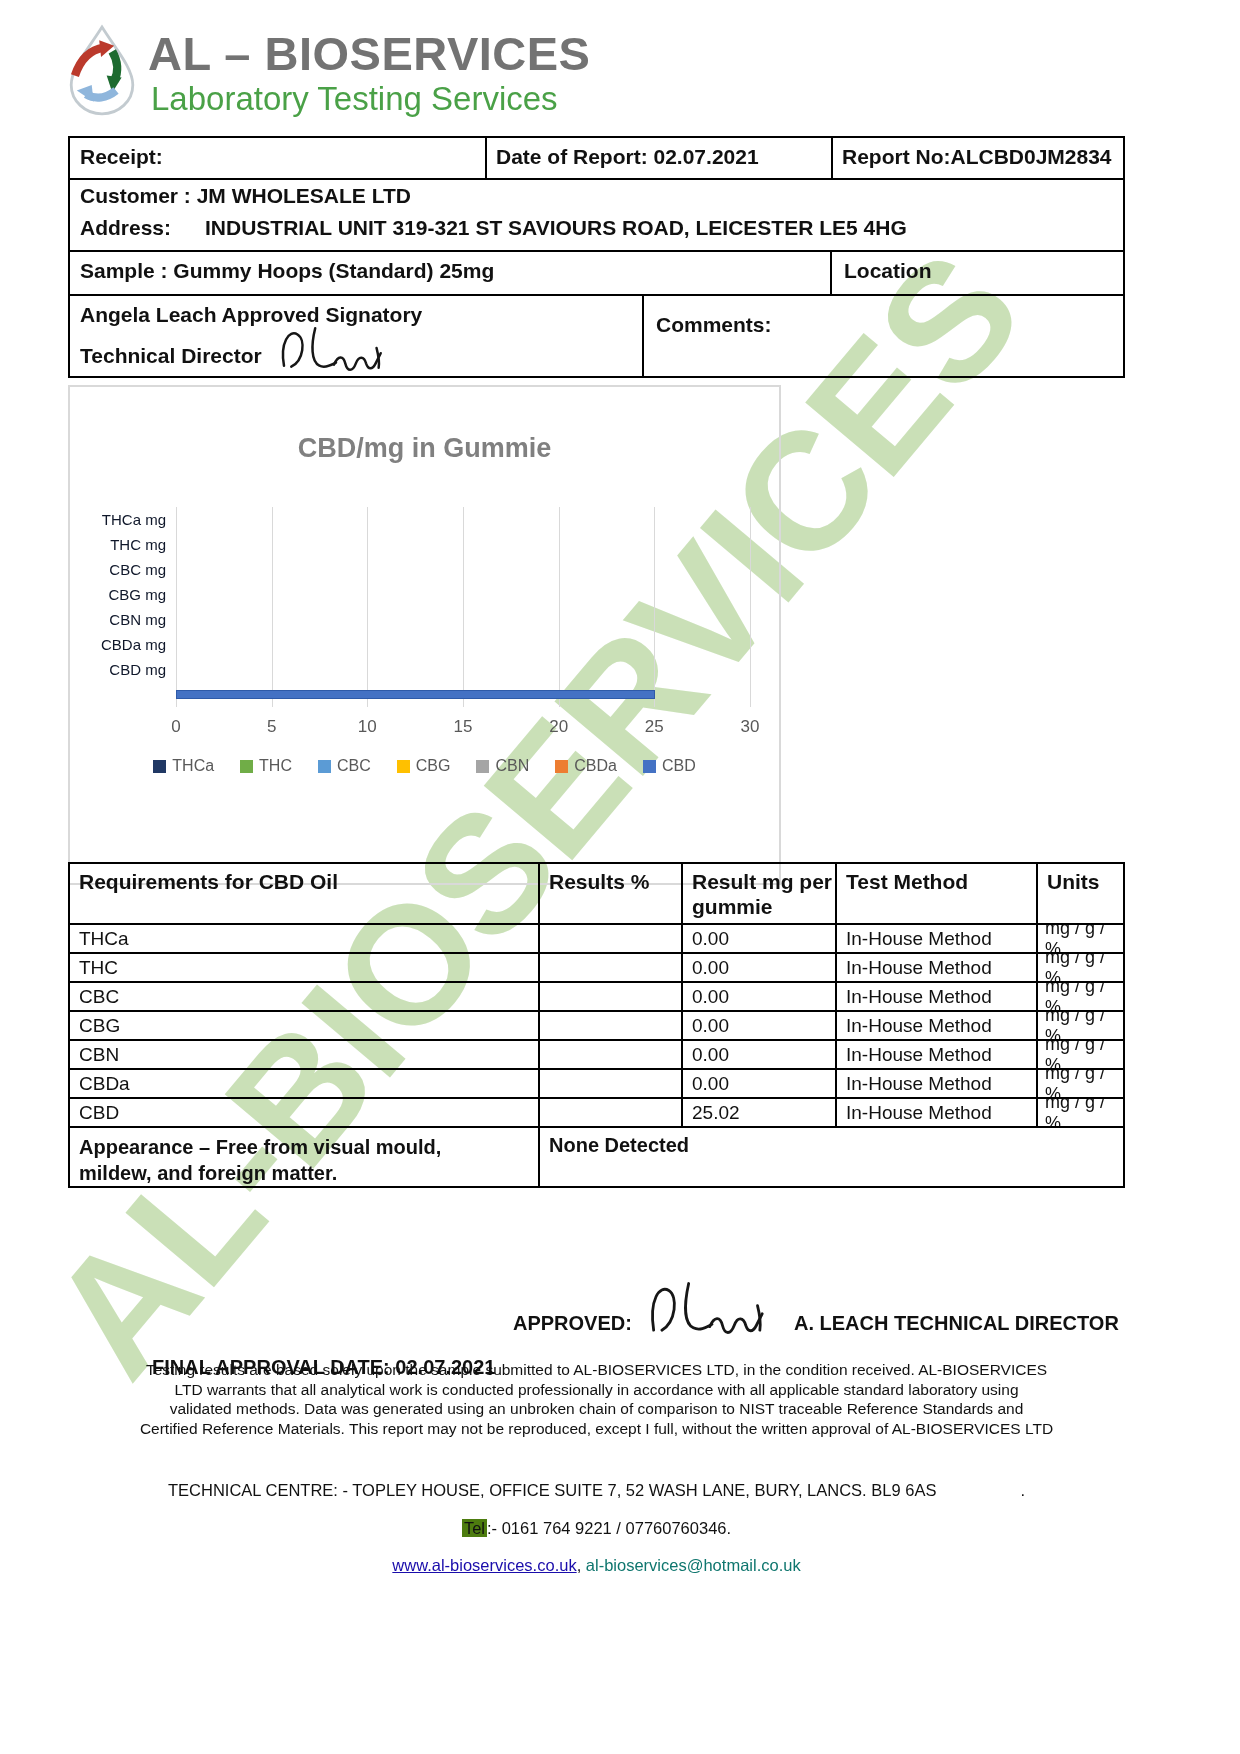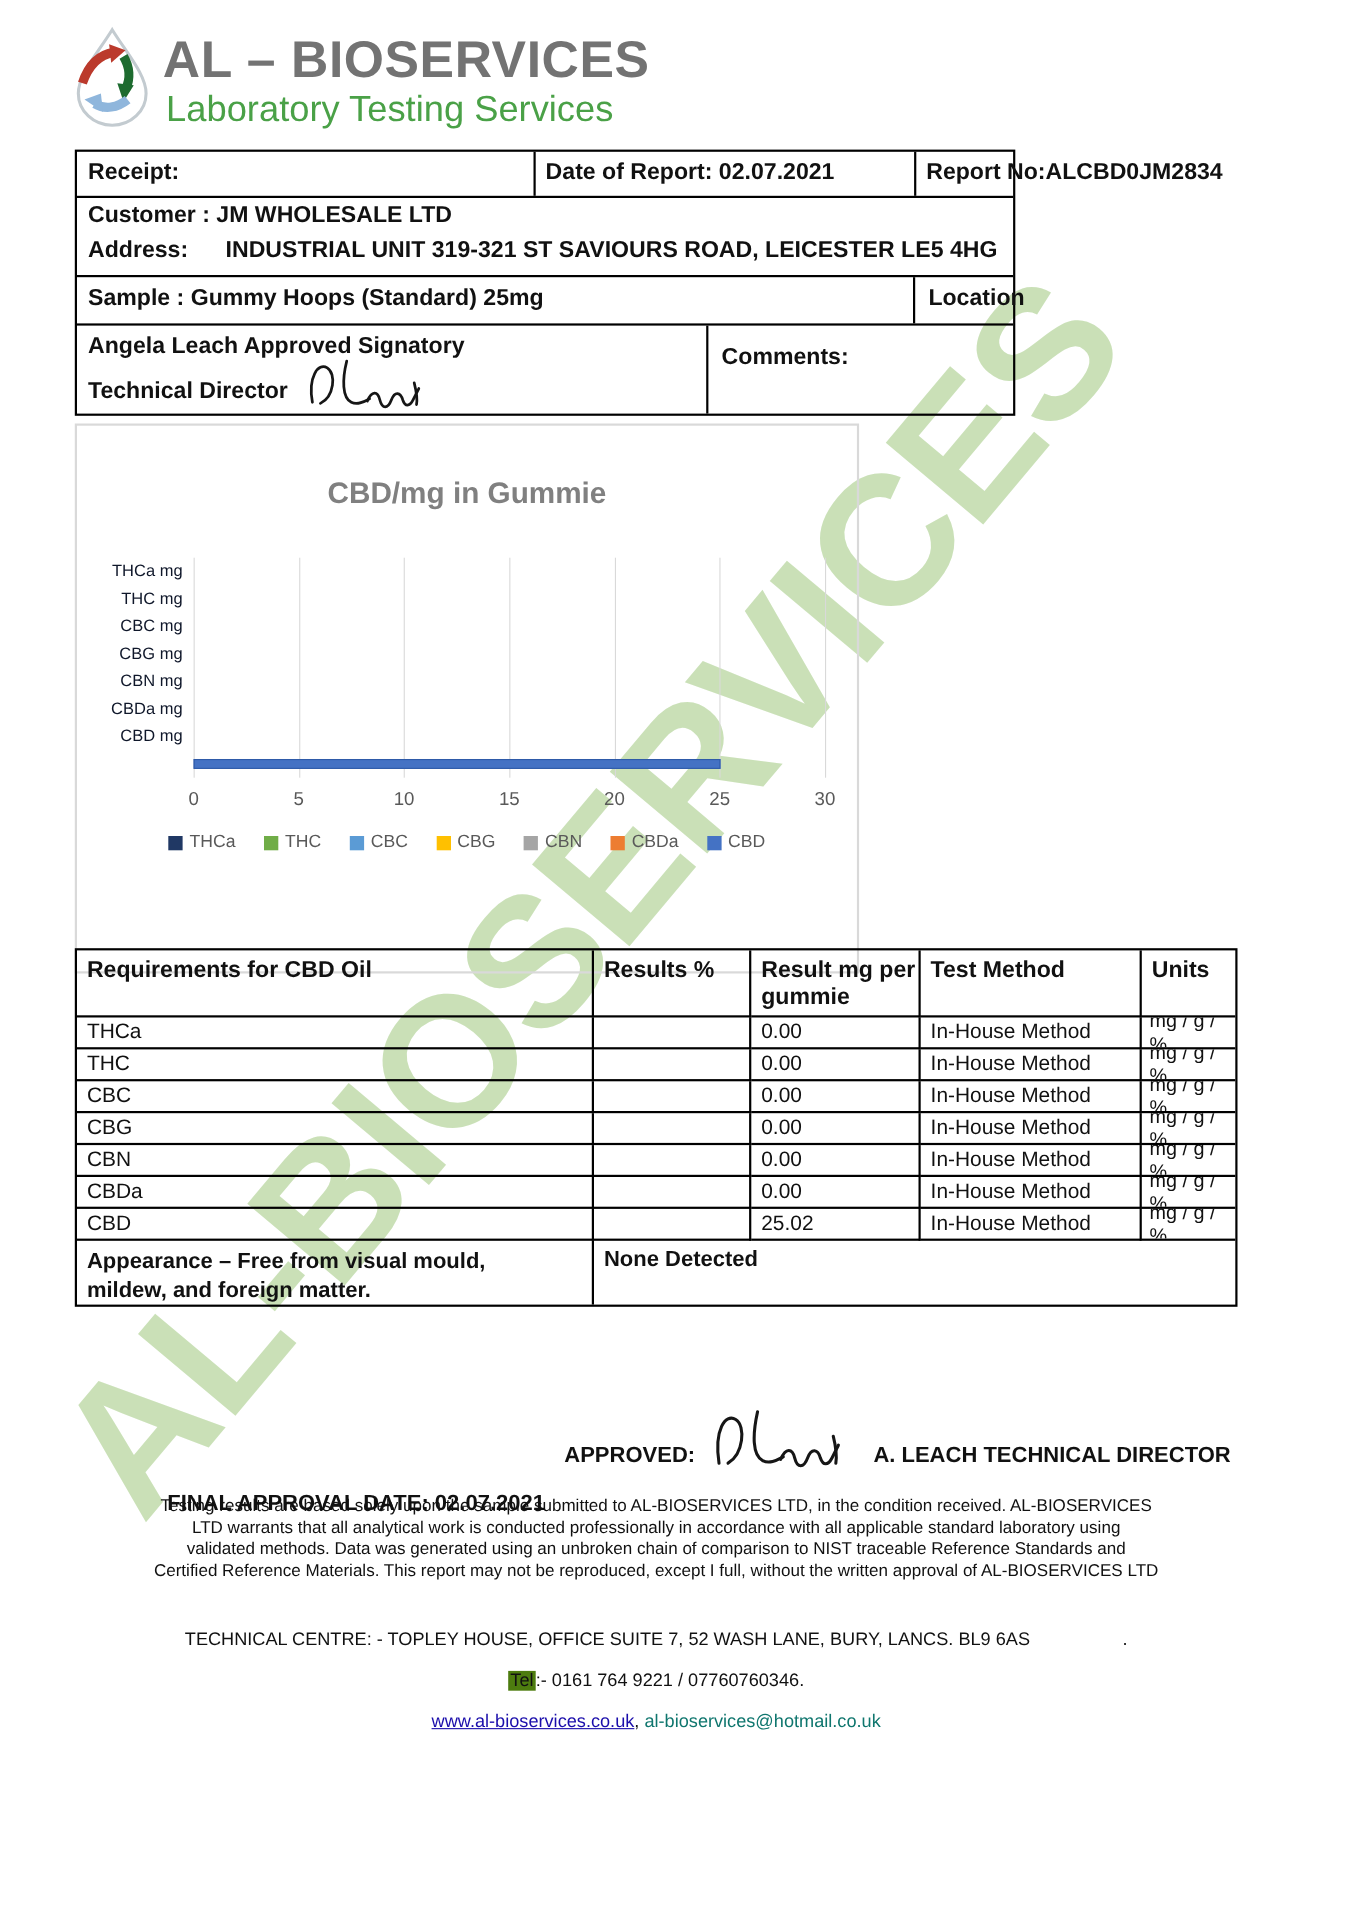--- a/index.html
+++ b/index.html
@@ -9,21 +9,21 @@
   
   .watermark{position:absolute;left:535px;top:815px;transform:translate(-50%,-50%) rotate(-50deg);
              font-size:168px;font-weight:700;color:#9fc87e;opacity:.55;white-space:nowrap;
              z-index:0;letter-spacing:-2px;user-select:none;}
   .content{position:absolute;inset:0;z-index:1;}
   
   .logo{left:60px;top:22px;width:84px;height:96px;}
   .brand-title{left:148px;top:26px;font-size:47px;font-weight:700;color:#737373;letter-spacing:.5px;}
   .brand-sub{left:151px;top:80px;font-size:33px;font-weight:400;color:#4aa147;}
   
-  .info-table{left:68px;top:136px;width:855px;height:242px;border:2px solid #000;box-sizing:border-box;}
+  .info-table{left:68px;top:136px;width:1057px;height:242px;border:2px solid #000;box-sizing:border-box;}
   .info-table .line{position:absolute;background:#000;}
   .it-text{position:absolute;font-size:21px;font-weight:600;white-space:nowrap;}
   .addr-gap{display:inline-block;width:34px;}
   .sig1{position:absolute;left:196px;top:184px;width:140px;height:52px;}
   
   .chart-box{left:68px;top:385px;width:713px;height:500px;border:2px solid #d9d9d9;box-sizing:border-box;}
   .chart-title{position:absolute;left:0;right:0;top:46px;text-align:center;font-size:27px;font-weight:700;color:#808080;}
   .gridline{position:absolute;width:1px;background:#d9d9d9;}
   .tick{position:absolute;width:30px;text-align:center;font-size:17px;color:#595959;}
   .cat{position:absolute;left:0;width:96px;text-align:right;font-size:15px;color:#0f172a;white-space:nowrap;}

